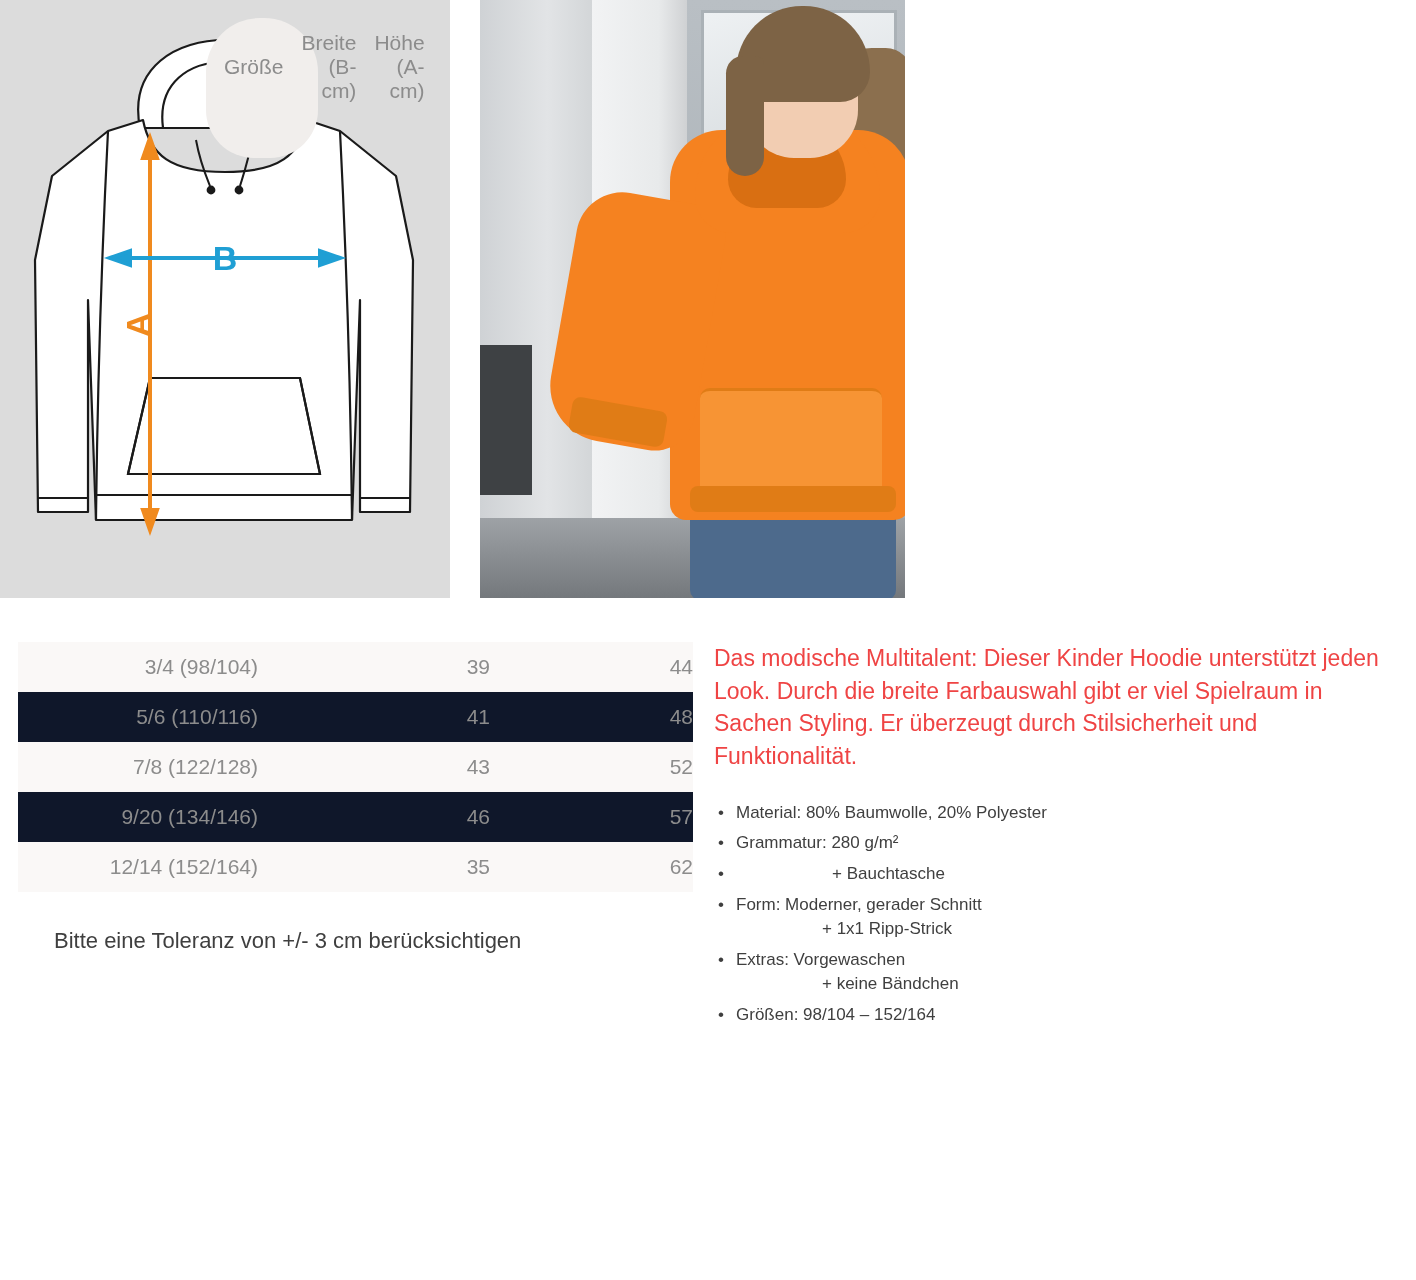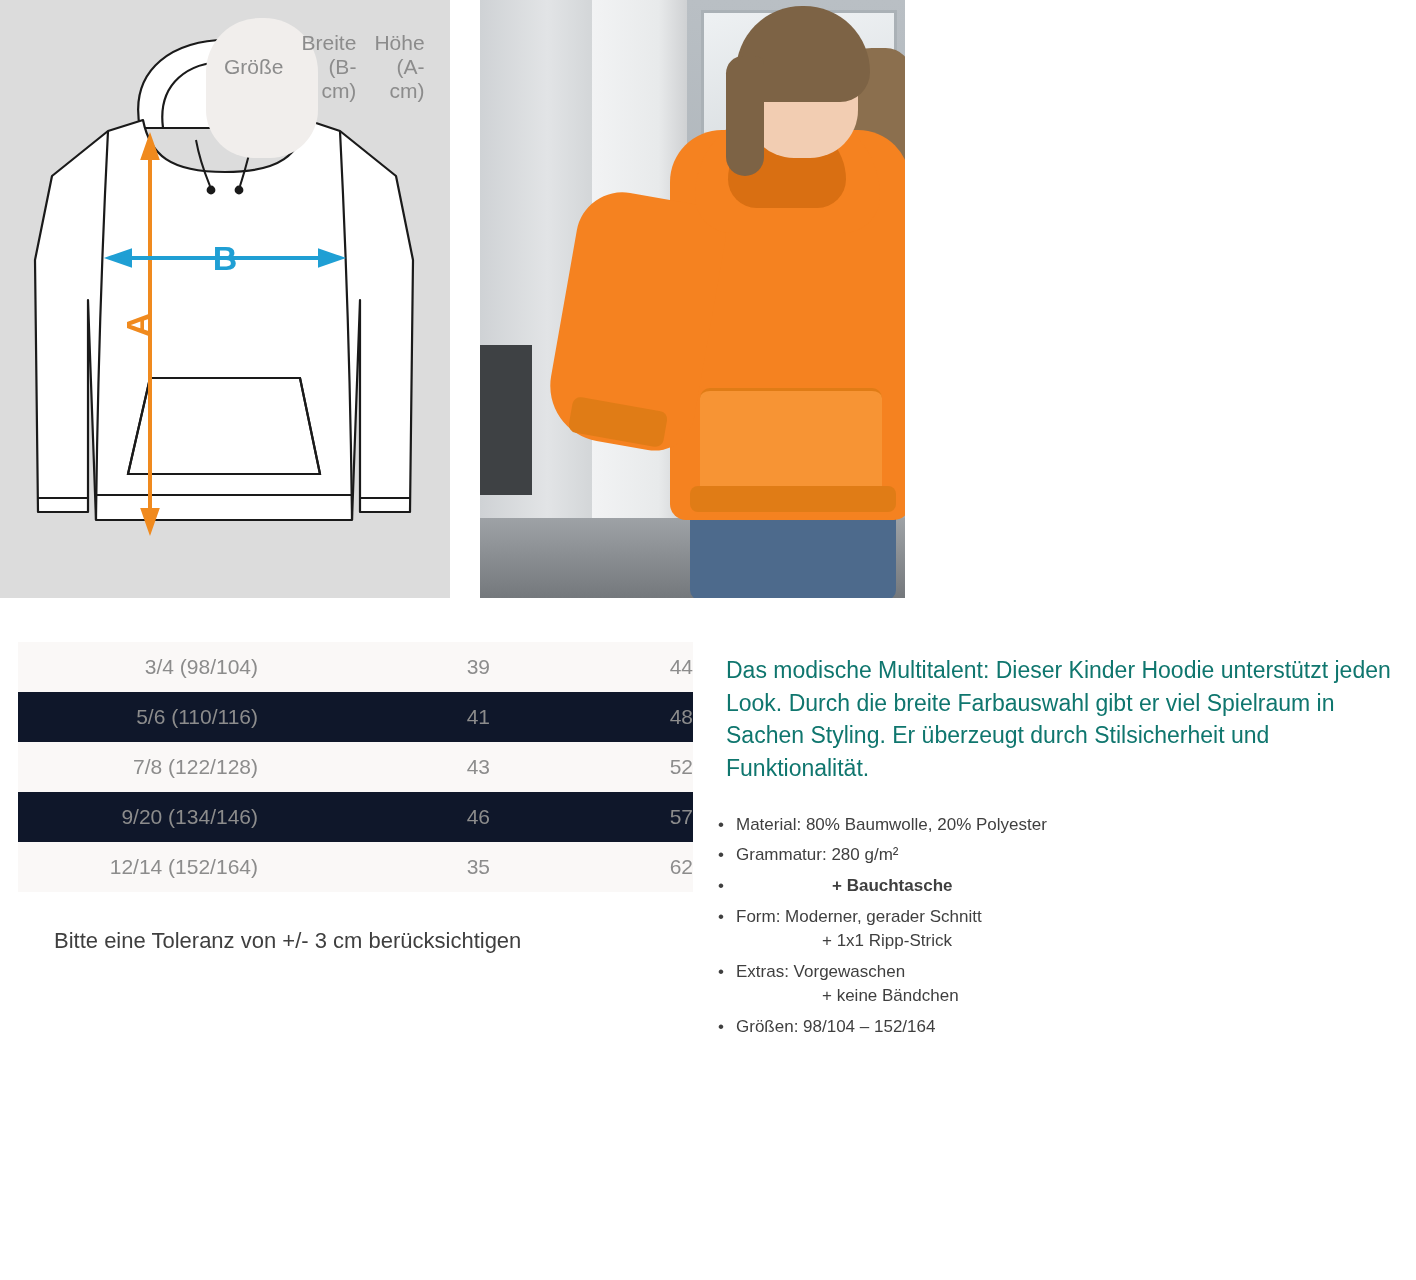--- a/index.html
+++ b/index.html
@@ -195,22 +195,22 @@
   .tolerance {
     margin-top: 36px;
     font-size: 22px;
     color: #3f3f3f;
     margin-left: 36px;
   }
 
   .desc {
     font-size: 23px;
     line-height: 1.42;
-    color: #0f766e;
-    margin: 12px;
+    color: #ef4444;
+    margin: 0;
   }
   ul.features {
     list-style: none;
     margin: 28px 0 0 0;
     padding: 0;
     font-size: 17px;
     line-height: 1.45;
     color: #3f3f3f;
   }
   ul.features > li {
@@ -218,21 +218,21 @@
     padding-left: 22px;
     margin-bottom: 6px;
   }
   ul.features > li::before {
     content: "•";
     position: absolute;
     left: 4px;
     top: 0;
   }
   .sub-line { display: block; padding-left: 86px; }
-  .sub-line.narrow { padding-left: 96px; font-weight: bold; }
+  .sub-line.narrow { padding-left: 96px; }
 </style>
 </head>
 <body>
 
 <div class="media-row">
 
   <div class="diagram-panel">
     <svg class="hoodie-svg" width="450" height="598" viewBox="0 0 450 598">
       <g fill="#ffffff" stroke="#1a1a1a" stroke-width="2.2" stroke-linejoin="round">
 

